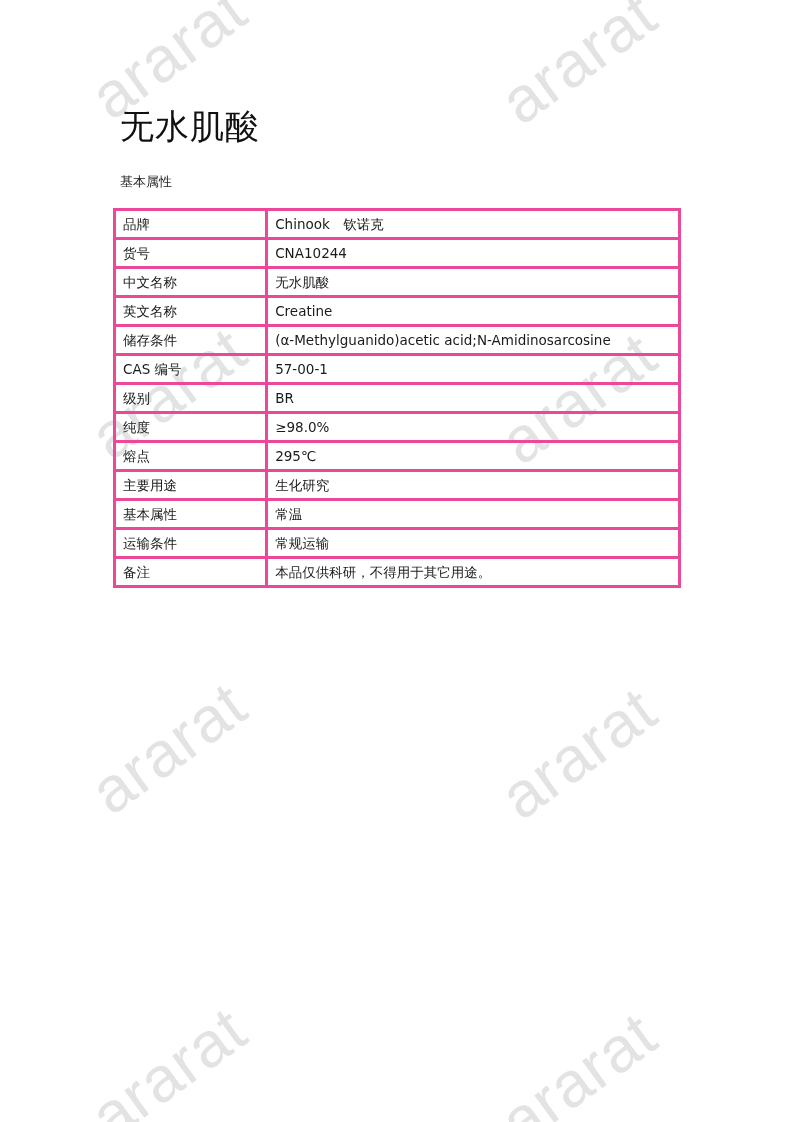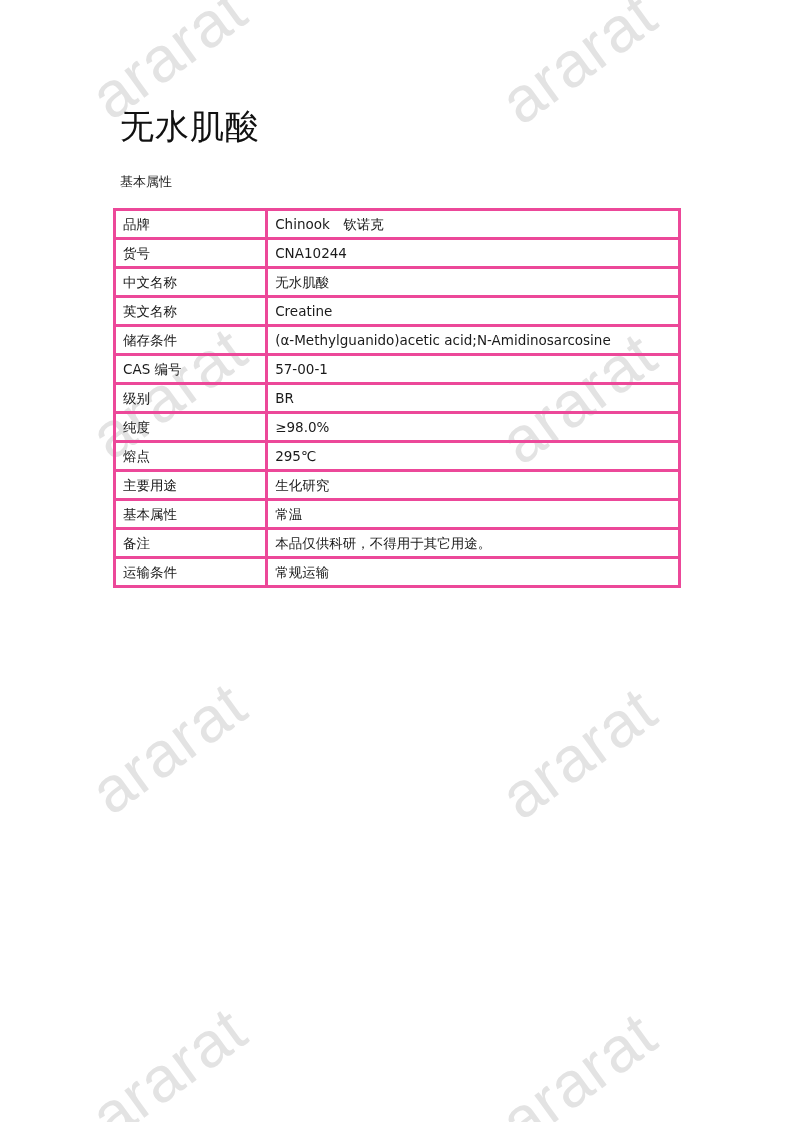--- a/index.html
+++ b/index.html
@@ -105,21 +105,21 @@
       </tr>
     <tr>
         <td class="key">主要用途</td>
         <td class="val">生化研究</td>
       </tr>
     <tr>
         <td class="key">基本属性</td>
         <td class="val">常温</td>
       </tr>
     <tr>
+        <td class="key">运输条件</td>
+        <td class="val">常规运输</td>
+      </tr>
+    <tr>
         <td class="key">备注</td>
         <td class="val">本品仅供科研，不得用于其它用途。</td>
-      </tr>
-    <tr>
-        <td class="key">运输条件</td>
-        <td class="val">常规运输</td>
       </tr>
   </tbody>
 </table>
 
 </body></html>

